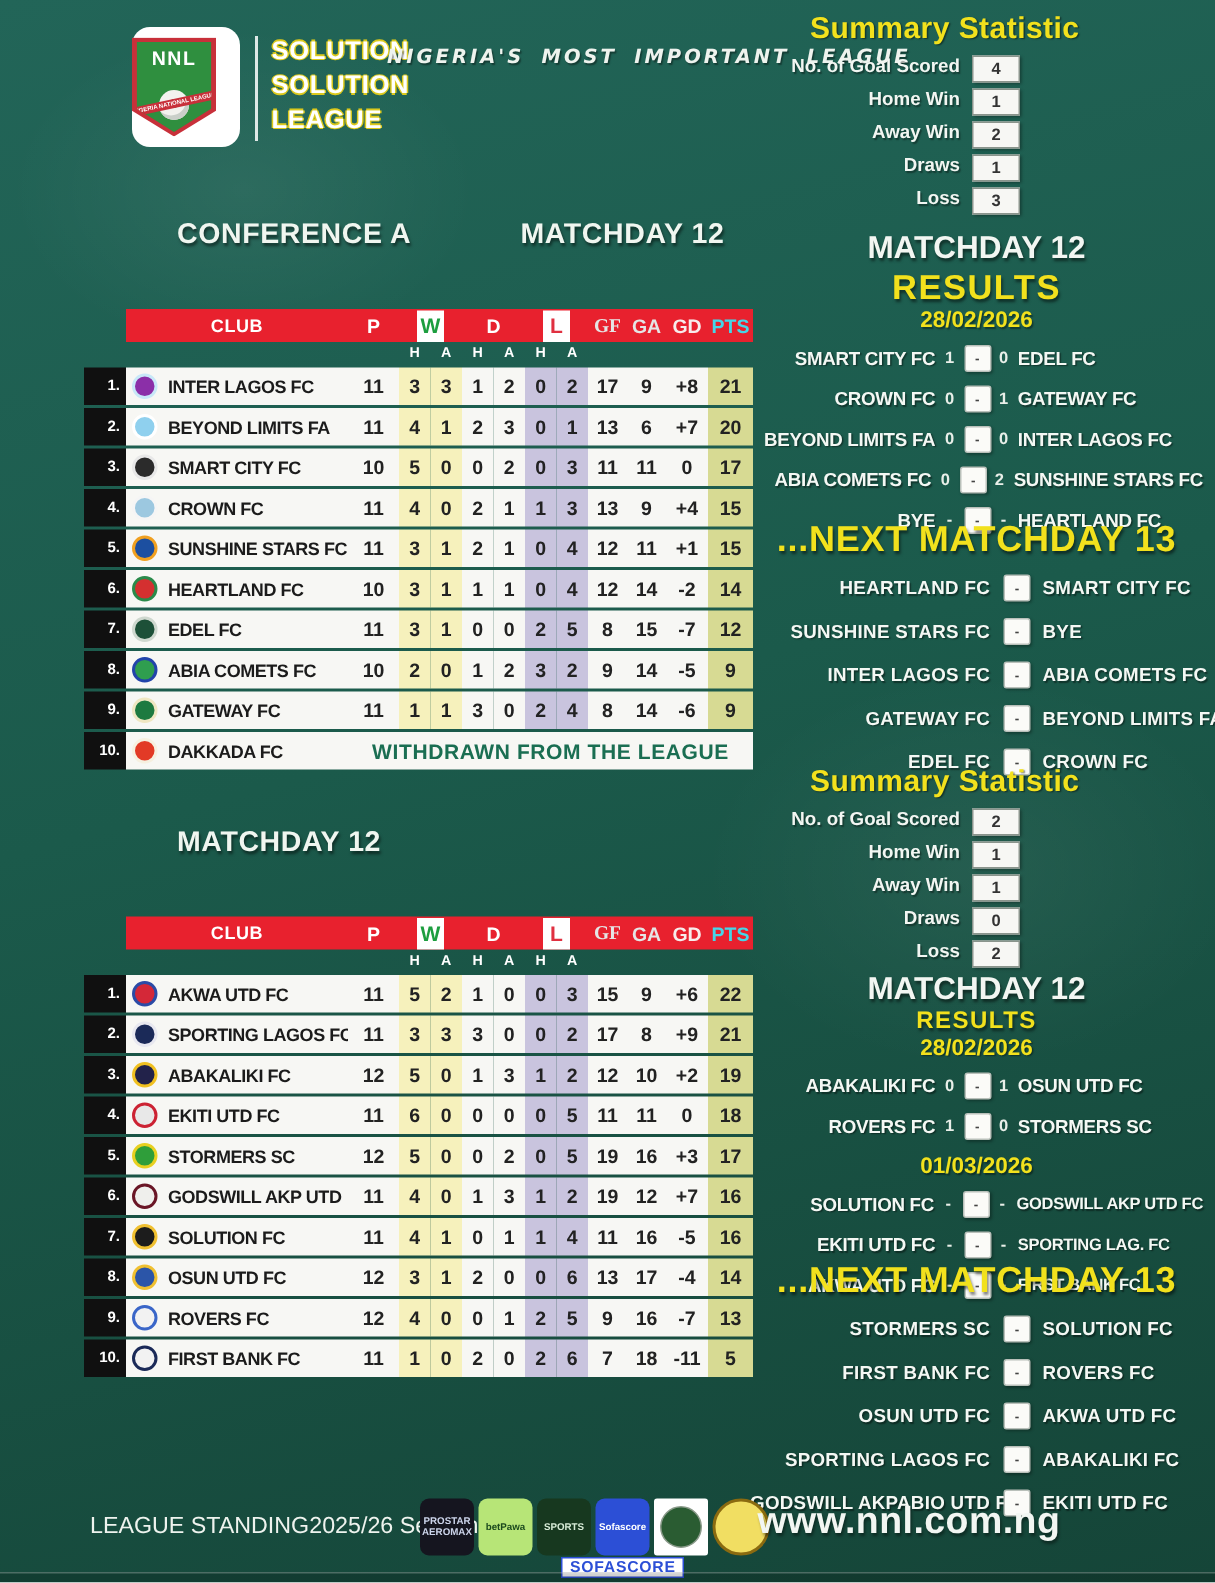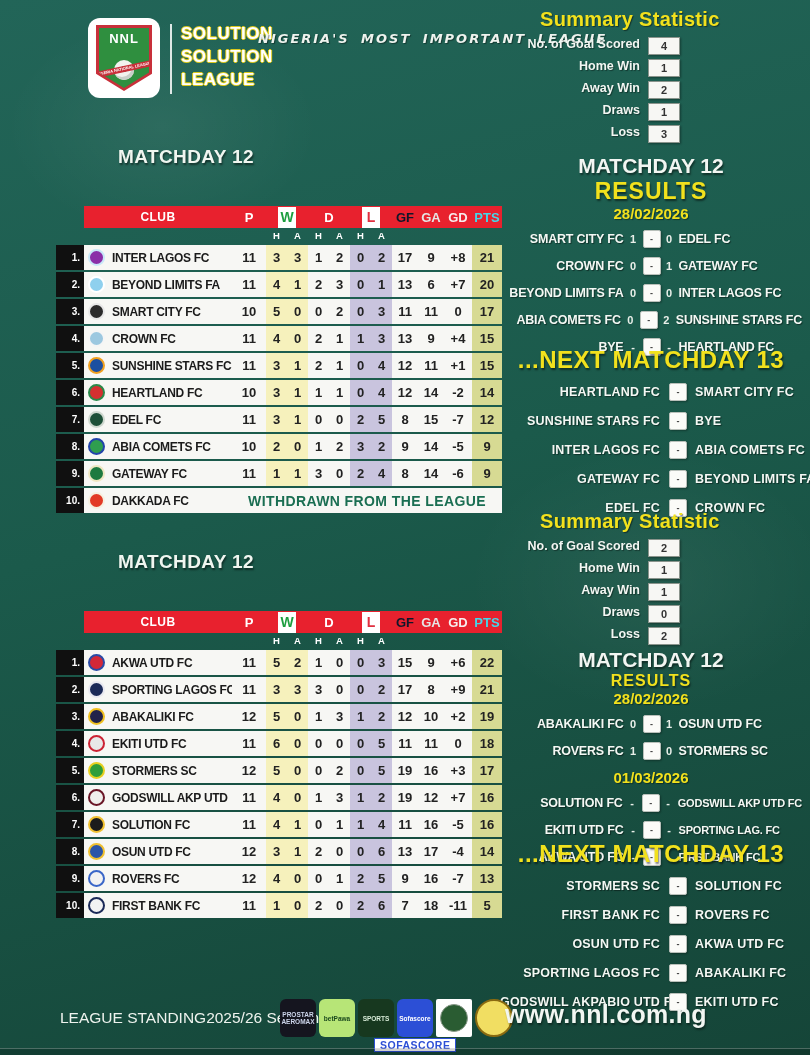--- a/index.html
+++ b/index.html
@@ -4,21 +4,21 @@
 <style>
   html,body{margin:0;padding:0;}
   .page{position:relative;width:810px;height:1055px;overflow:hidden;
     font-family:"Liberation Sans",sans-serif;
     background:
       radial-gradient(260px 180px at 20% 12%, rgba(255,255,255,.06), transparent 60%),
       radial-gradient(300px 220px at 80% 55%, rgba(255,255,255,.05), transparent 60%),
       linear-gradient(165deg,#226558 0%, #1b5a4b 45%, #154538 100%);}
   .abs{position:absolute;}
   
-  .nnl-logo{left:88px;top:18px;width:72px;height:80px;background:#fff;border-radius:12px;display:flex;align-items:center;justify-content:center;}
+  .nnl-logo{left:88px;top:18px;width:72px;height:80px;background:#fff;border-radius:12px;display:flex;align-items:center;justify-content:flex-start;}
   .shield{width:56px;height:66px;background:#c8303a;clip-path:polygon(0 0,100% 0,100% 74%,50% 100%,0 74%);display:flex;align-items:center;justify-content:center;}
   .shield-inner{width:50px;height:60px;background:#2f8f3f;clip-path:polygon(0 0,100% 0,100% 74%,50% 100%,0 74%);position:relative;text-align:center;}
   .logo-abbr{display:block;margin-top:3px;color:#fff;font-weight:700;font-size:13px;letter-spacing:1px;}
   .logo-ball{position:absolute;left:50%;top:32px;transform:translateX(-50%);width:20px;height:20px;border-radius:50%;background:#f2f2ee;box-shadow:inset -2px -3px 0 #c9cfc9;}
   .logo-ball::after{content:"";position:absolute;left:7px;top:6px;width:6px;height:6px;background:#555;border-radius:50%;}
   .logo-ribbon{position:absolute;left:-4px;top:38px;width:58px;transform:rotate(-12deg);background:#c8303a;color:#fff;font-size:4px;font-weight:700;line-height:6px;white-space:nowrap;overflow:hidden;text-align:center;}
   .hdr-divider{left:170px;top:24px;width:2px;height:70px;background:rgba(255,255,255,.85);}
   .league-title{left:181px;top:23px;font-size:17px;line-height:1.35;font-weight:700;color:#fff;letter-spacing:.5px;
     text-shadow:1px 0 0 #dcc91c,-1px 0 0 #dcc91c,0 1px 0 #dcc91c,0 -1px 0 #dcc91c;}
   .tagline{left:258px;top:31px;font-family:"DejaVu Sans",sans-serif;font-style:italic;font-weight:700;font-size:13px;letter-spacing:2px;word-spacing:5px;color:#eef3ee;text-shadow:1px 1px 1px rgba(0,0,0,.4);}
@@ -34,21 +34,21 @@
   .table{width:446px;}
   .t-head,.t-sub,.t-row{display:grid;grid-template-columns:28px 24px 124px 34px 21px 21px 21px 21px 21px 21px 26px 26px 28px 30px;}
   .t-head{height:22px;margin-top:30px;}
   .th{background:#e8212e;color:#fff;font-weight:700;font-size:13px;display:flex;align-items:center;justify-content:center;}
   .th-spacer{grid-column:1;background:transparent;}
   .th-club{grid-column:2/4;font-size:12px;letter-spacing:.4px;}
   .th-p{grid-column:4;}
   .th-w{grid-column:5/7;} .th-d{grid-column:7/9;} .th-l{grid-column:9/11;}
   .hbox{width:18px;height:21px;background:#fff;display:flex;align-items:center;justify-content:center;font-size:14px;}
   .hbox.w{color:#1d9e3f;} .hbox.l{color:#e03040;}
-  .th-gf{grid-column:11;color:#0f172a;} .th-ga{grid-column:12;color:#e5e5e5;} .th-gd{grid-column:13;color:#f7ecec;} .th-pts{grid-column:14;color:#45d6e8;}
+  .th-gf{grid-column:11;color:#e5e5e5;font-family:Liberation Serif, serif;} .th-ga{grid-column:12;color:#e5e5e5;} .th-gd{grid-column:13;color:#f7ecec;} .th-pts{grid-column:14;color:#45d6e8;}
   .t-sub{height:15px;margin-bottom:2px;}
   .t-sub span{color:#fff;font-weight:700;font-size:9.5px;display:flex;align-items:center;justify-content:center;}
   .s5{grid-column:5}.s6{grid-column:6}.s7{grid-column:7}.s8{grid-column:8}.s9{grid-column:9}.s10{grid-column:10}
   .t-body{display:flex;flex-direction:column;gap:2px;}
   .t-row{height:25px;}
   .td{display:flex;align-items:center;justify-content:center;background:#f7f7f4;}
   .td.num{background:#101010;color:#fff;font-weight:700;font-size:10px;justify-content:flex-end;padding-right:4px;box-sizing:border-box;}
   .crest{width:17px;height:17px;border-radius:50%;border:2px solid #fff;box-sizing:border-box;}
   .td.name{justify-content:flex-start;padding-left:4px;color:#1b1b1b;font-weight:700;font-size:12px;letter-spacing:-.3px;white-space:nowrap;}
   .td.stat{color:#222;font-weight:700;font-size:13px;}
@@ -131,20 +131,21 @@
       </div>
 
       <div class="stat-row">
         <span class="stat-label">Loss</span>
         <span class="stat-value">3</span>
       </div>
 
   </div>
 
   <div class="abs conf-bar" style="left:56px;top:146px;">
+    <span>CONFERENCE A</span>
     <span>MATCHDAY 12</span>
   </div>
 
   <div class="abs table" style="left:56px;top:176px;">
     <div class="t-head">
       <div class="th-spacer"></div>
       <div class="th th-club">CLUB</div>
       <div class="th th-p">P</div>
       <div class="th th-w">
           <span class="hbox w">W</span>

